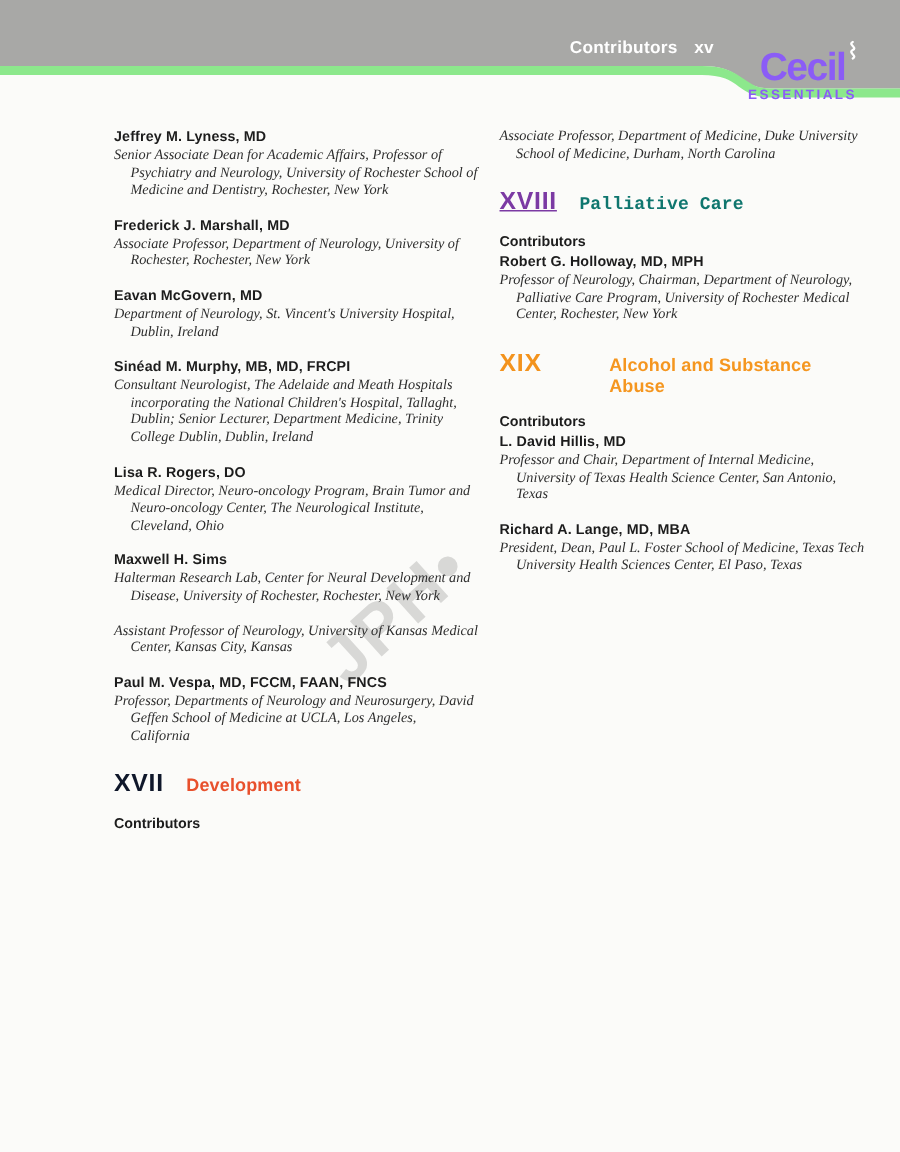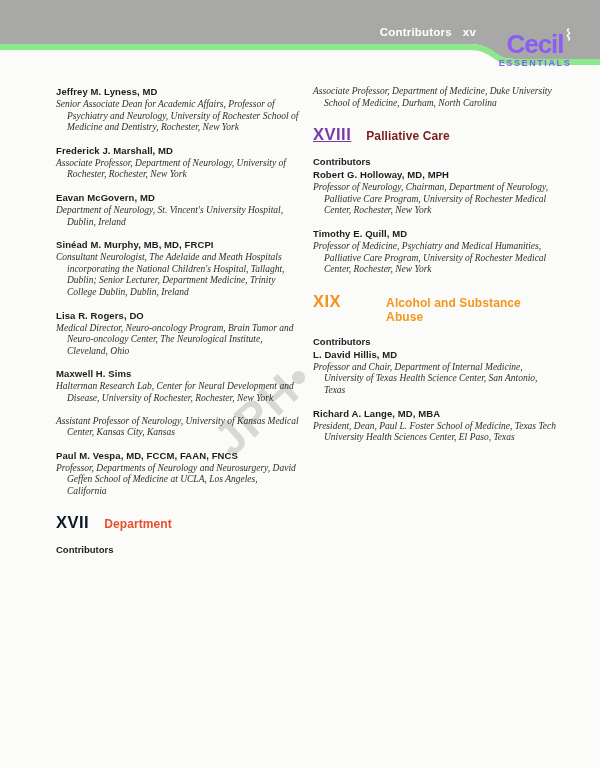--- a/index.html
+++ b/index.html
@@ -39,21 +39,21 @@
     transform:rotate(-42deg);
     font-size:46px; font-weight:bold;
     color:rgba(125,125,125,0.28);
     letter-spacing:2px;
     pointer-events:none;
     white-space:nowrap;
   }
 
   
   .content {
-    position:absolute; top:86px; left:56px; width:500px;
+    position:absolute; top:86px; left:76px; width:500px;
     display:flex; gap:14px;
   }
   .col { width:243px; }
 
   .entry { margin:0 0 11px 0; }
   .cname {
     font-size:9.5px; font-weight:bold; color:#1c1c1c; line-height:12px;
     margin-bottom:1px; letter-spacing:.1px;
   }
   .caff {
@@ -126,40 +126,36 @@
       </div>
       <div class="entry">
         <div class="caff">Assistant Professor of Neurology, University of Kansas Medical Center, Kansas City, Kansas</div>
       </div>
       <div class="entry">
         <div class="cname">Paul M. Vespa, MD, FCCM, FAAN, FNCS</div>
         <div class="caff">Professor, Departments of Neurology and Neurosurgery, David Geffen School of Medicine at UCLA, Los Angeles, California</div>
       </div>
       <div class="section-heading">
         <span class="numeral" style="color: #0f172a;">XVII</span>
-        <span class="stitle" style="color: rgb(232, 80, 44);">Department</span>
+        <span class="stitle" style="color: rgb(232, 80, 44);">Development</span>
       </div>
       <div class="clabel">Contributors</div>
     </div>
   <div class="col">
       <div class="entry">
         <div class="caff">Associate Professor, Department of Medicine, Duke University School of Medicine, Durham, North Carolina</div>
       </div>
       <div class="section-heading">
         <span class="numeral" style="color: rgb(123, 58, 163); text-decoration: underline;">XVIII</span>
-        <span class="stitle" style="color: #7f1d1d;">Palliative Care</span>
+        <span class="stitle" style="color: #0f766e; font-family: Liberation Mono, monospace;">Palliative Care</span>
       </div>
       <div class="clabel">Contributors</div>
       <div class="entry">
         <div class="cname">Robert G. Holloway, MD, MPH</div>
         <div class="caff">Professor of Neurology, Chairman, Department of Neurology, Palliative Care Program, University of Rochester Medical Center, Rochester, New York</div>
-      </div>
-      <div class="entry">
-        <div class="cname">Timothy E. Quill, MD</div>
-        <div class="caff">Professor of Medicine, Psychiatry and Medical Humanities, Palliative Care Program, University of Rochester Medical Center, Rochester, New York</div>
       </div>
       <div class="section-heading">
         <span class="numeral" style="color: rgb(243, 147, 29);">XIX</span>
         <span class="stitle" style="color: rgb(245, 150, 31); margin-left: 45px;">Alcohol and Substance Abuse</span>
       </div>
       <div class="clabel">Contributors</div>
       <div class="entry">
         <div class="cname">L. David Hillis, MD</div>
         <div class="caff">Professor and Chair, Department of Internal Medicine, University of Texas Health Science Center, San Antonio, Texas</div>
       </div>

